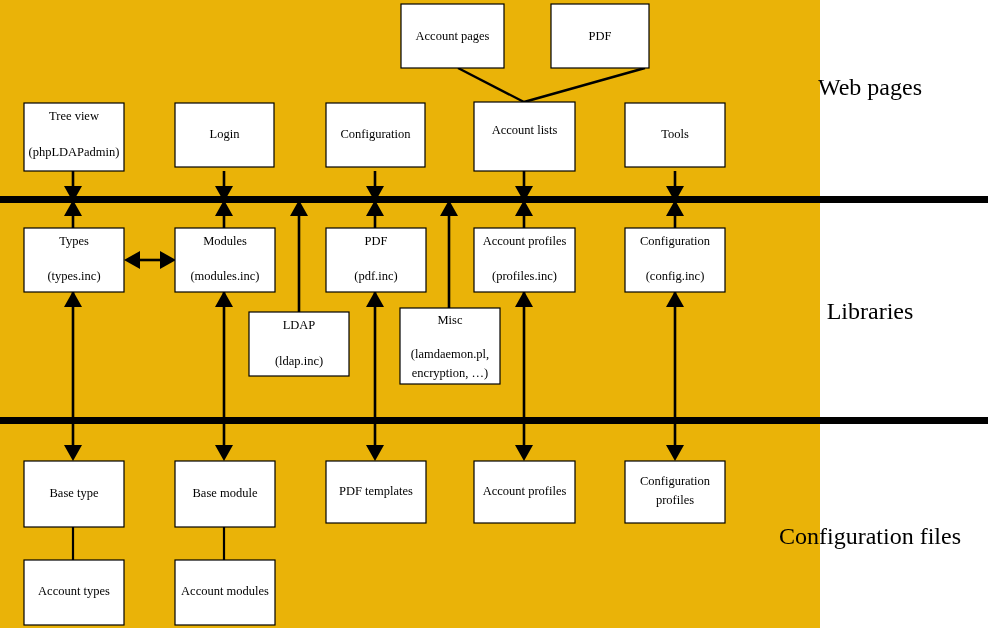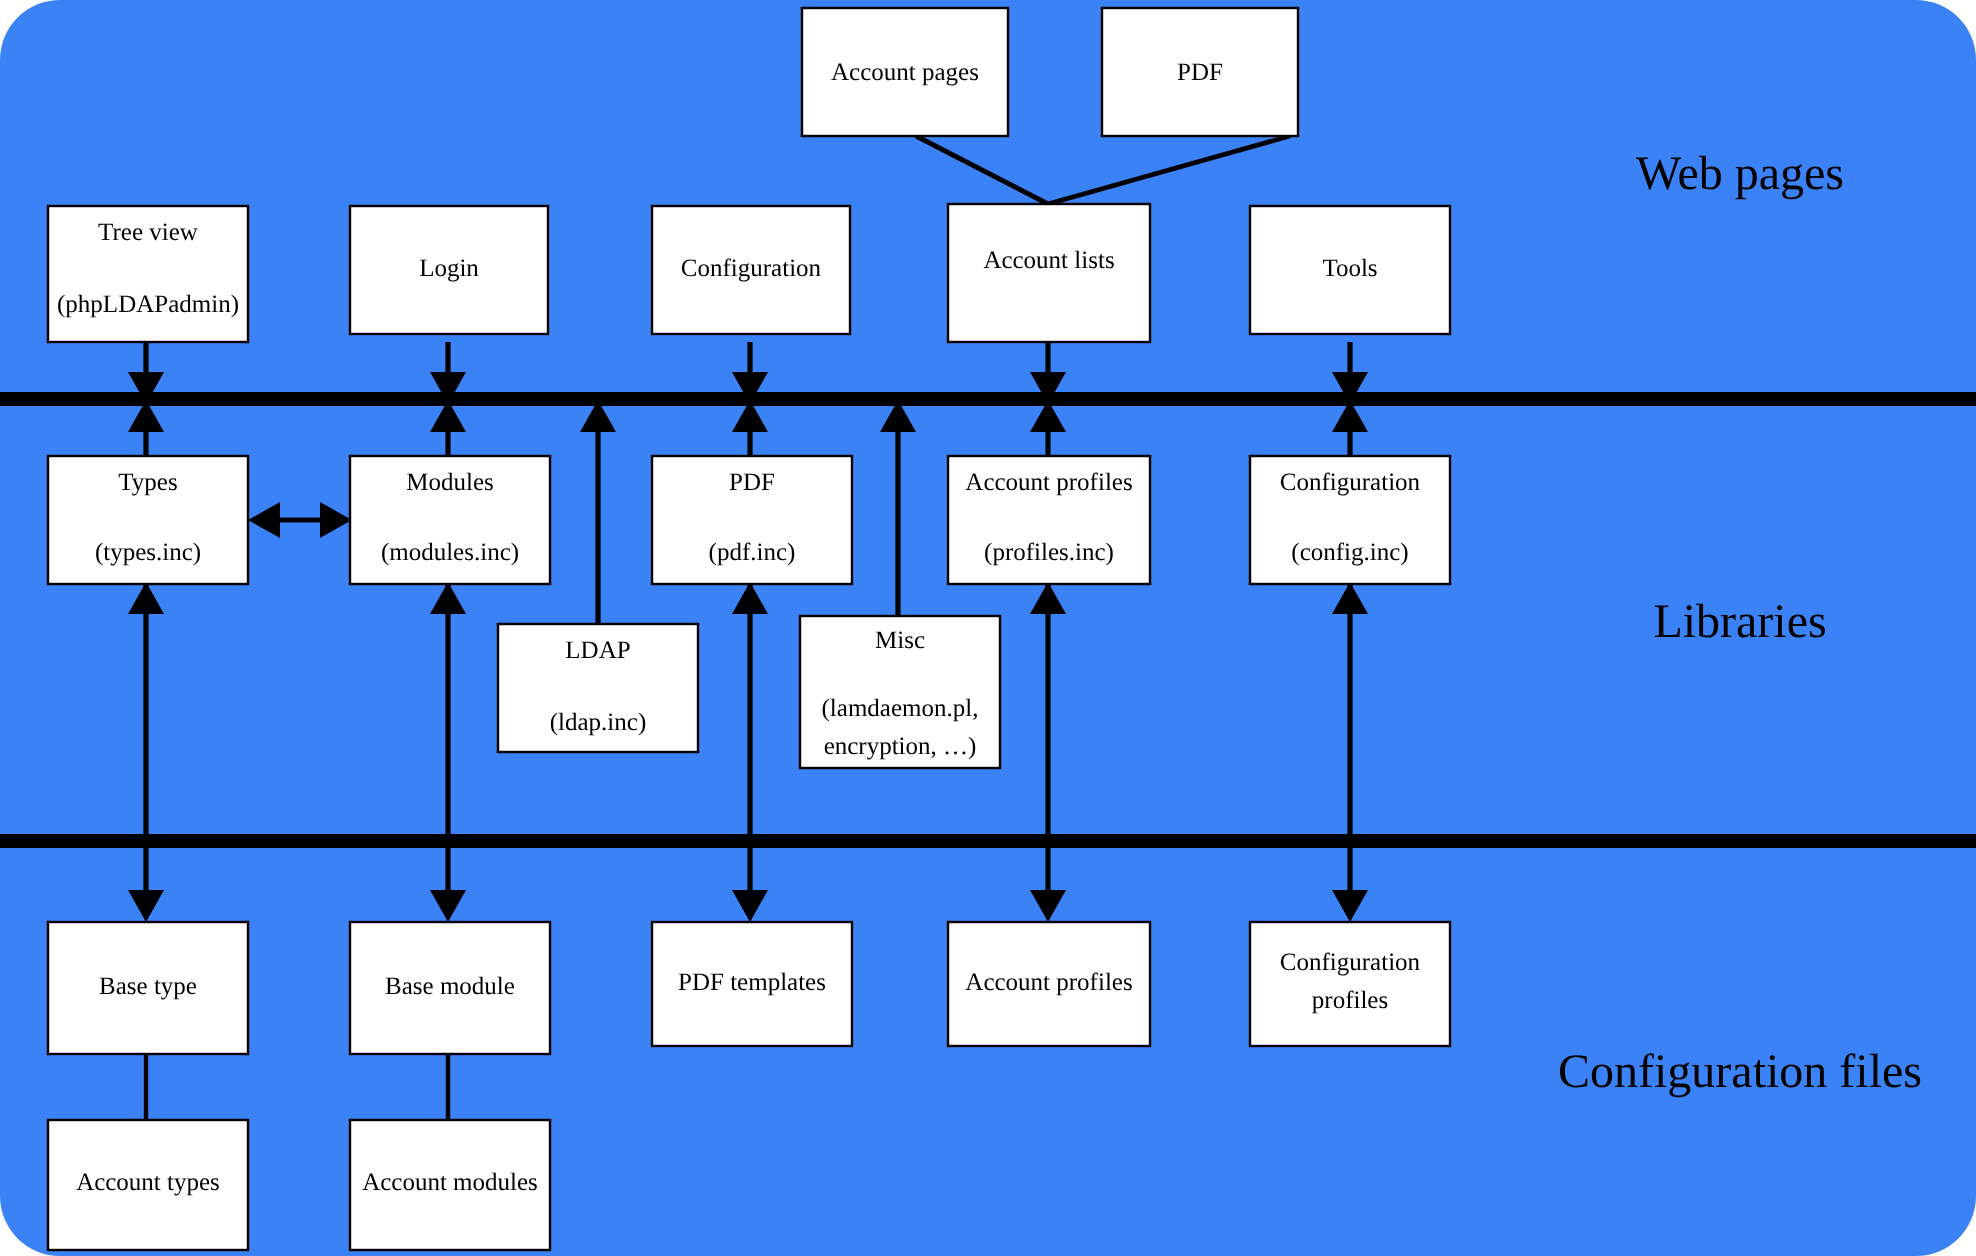--- a/index.html
+++ b/index.html
@@ -8,24 +8,23 @@
     background: #ffffff;
   }
   body {
     width: 988px;
     height: 628px;
     overflow: hidden;
     font-family: "Liberation Serif", "DejaVu Serif", serif;
   }
   #diagram-root {
     position: relative;
-    width: 988px;
+    width: 820px;
     height: 628px;
-    background: #3b82f6;
-    border-radius: 30px;
+    background: #eab308;
   }
   svg#diagram-svg {
     position: absolute;
     top: 0;
     left: 0;
     width: 988px;
     height: 628px;
   }
   .node-box {
     fill: #ffffff;

